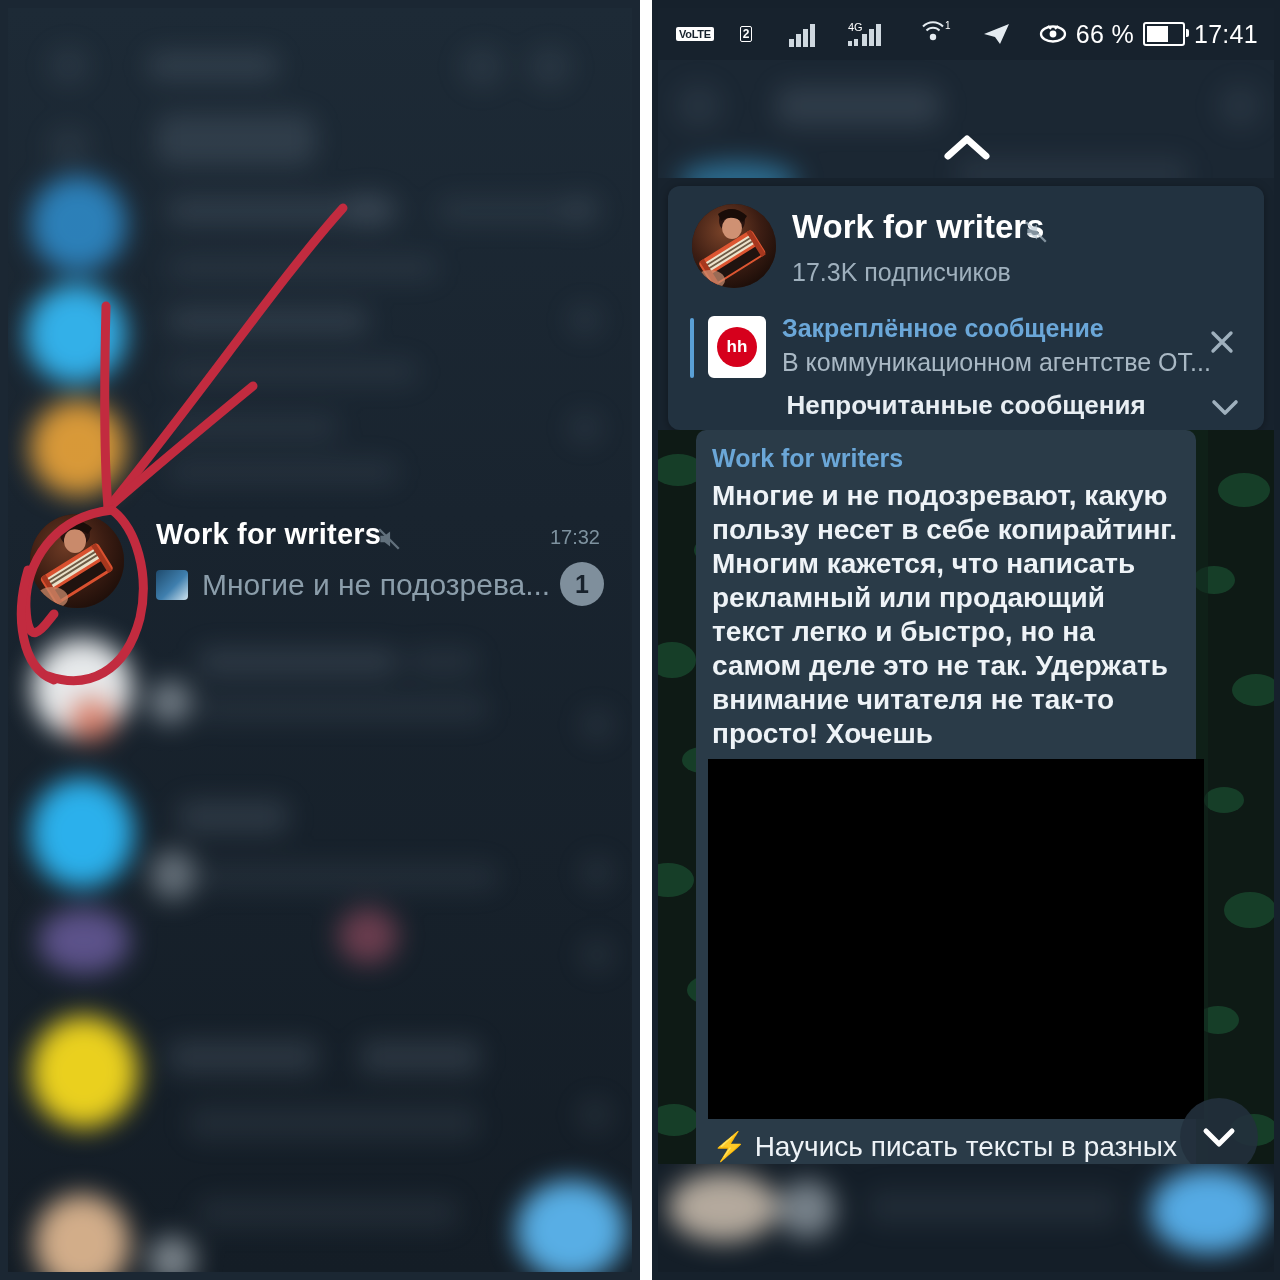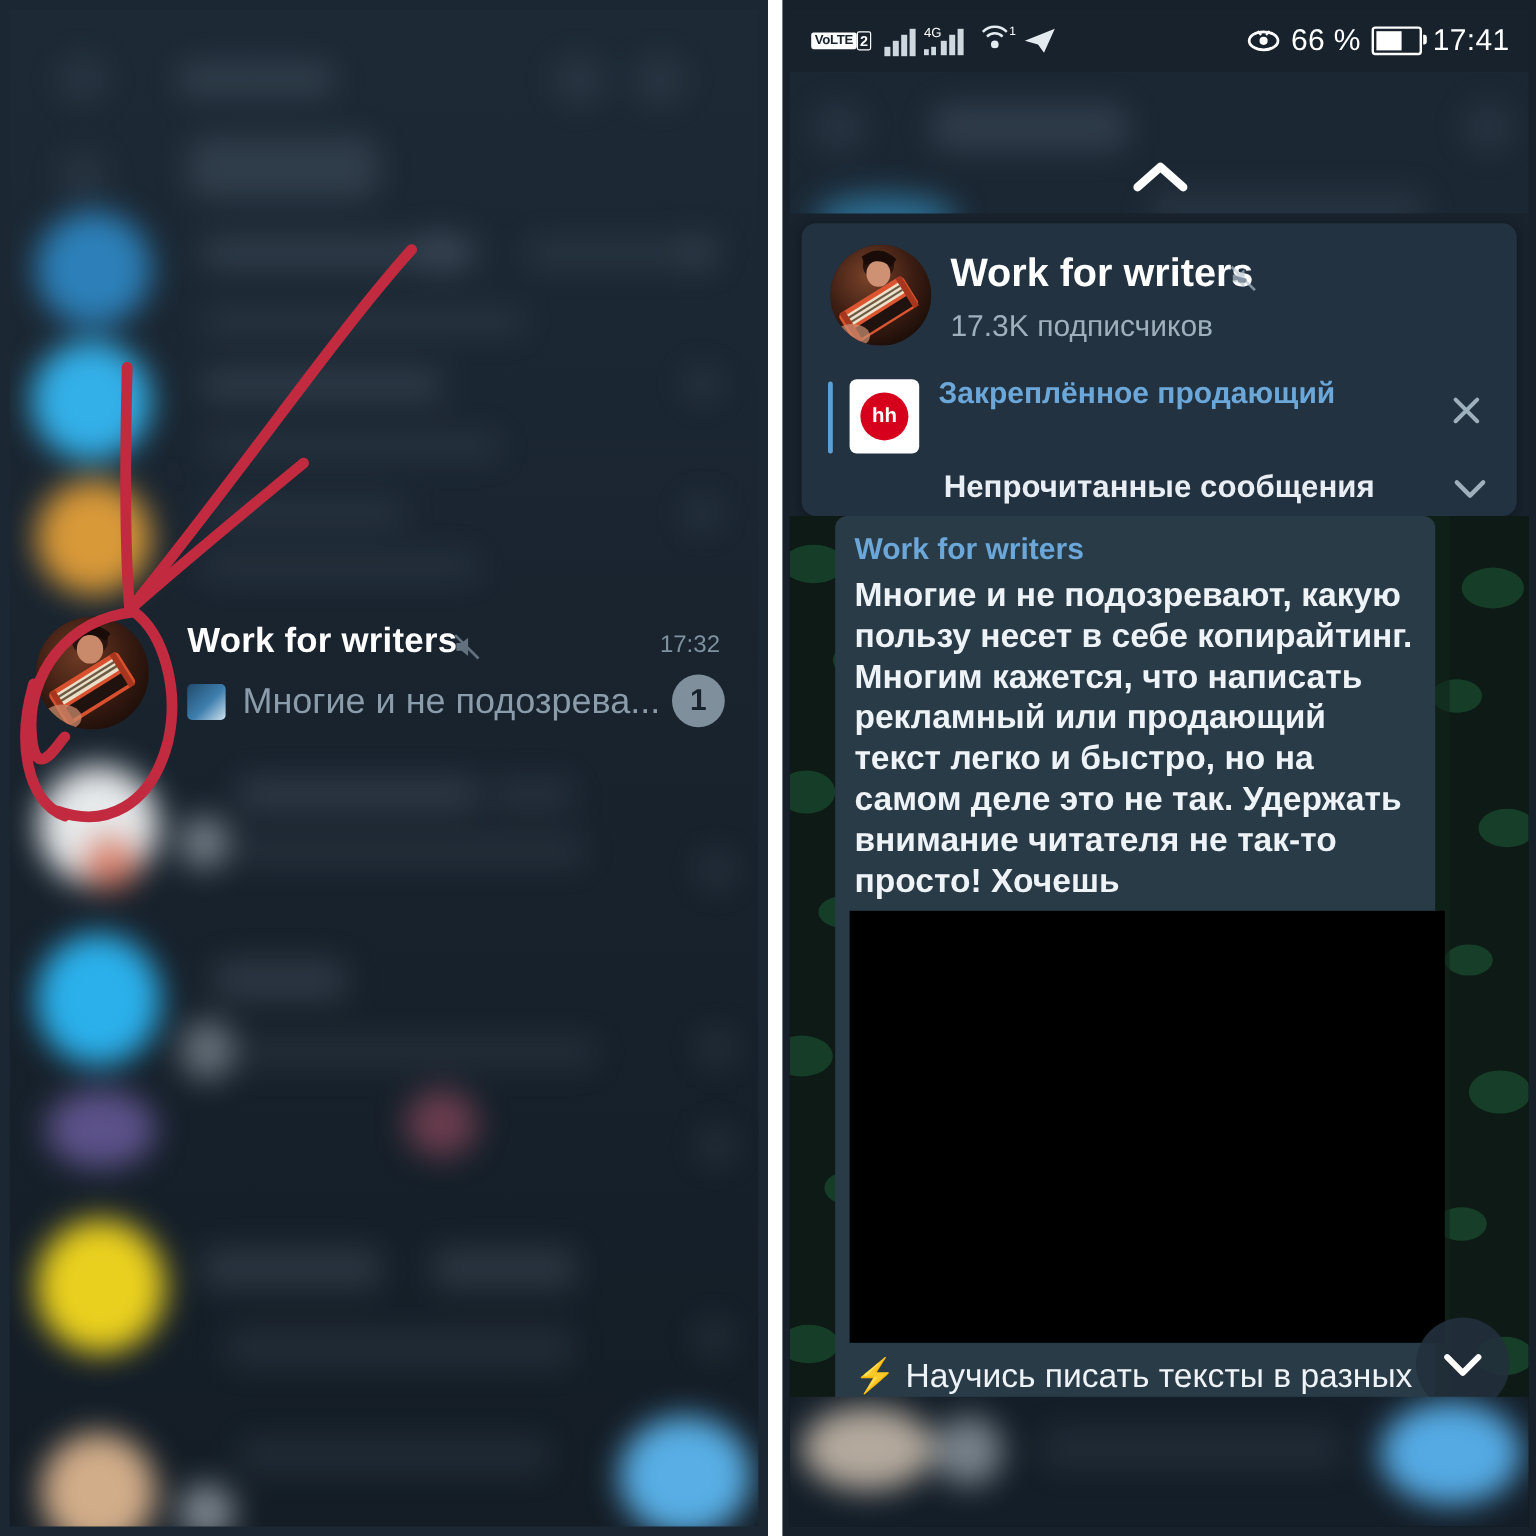--- a/index.html
+++ b/index.html
@@ -54,21 +54,21 @@
   .right-panel{
     position:absolute;left:652px;top:0;width:628px;height:1280px;
     background:#16212c;overflow:hidden;
   }
   .rp-inner{position:absolute;left:6px;top:8px;width:616px;height:1264px;overflow:hidden;
     background:#18232e;}
 
   
   .statusbar{position:absolute;left:0;top:0;width:616px;height:52px;background:#17222d;
     display:flex;align-items:center;}
-  .sb-left{position:absolute;left:18px;top:0;height:52px;display:flex;align-items:center;gap:0;}
+  .sb-left{position:absolute;left:18px;top:0;height:52px;display:flex;align-items:center;gap:26px;}
   .sb-right{position:absolute;right:16px;top:0;height:52px;display:flex;align-items:center;gap:9px;}
   .volte{background:#ffffff;color:#17222d;font-size:11px;font-weight:bold;border-radius:2px;
     padding:1px 3px;line-height:1.1;letter-spacing:-.3px;}
   .simbox{border:1.6px solid #ffffff;color:#ffffff;font-size:12px;font-weight:bold;
     border-radius:2px;padding:0 2px;line-height:14px;}
   .sb-text{color:#ffffff;font-size:25px;letter-spacing:.3px;}
   .batt{width:38px;height:20px;border:2.2px solid #ffffff;border-radius:3px;position:relative;}
   .batt::after{content:"";position:absolute;right:-6px;top:5px;width:3px;height:8px;background:#ffffff;border-radius:0 2px 2px 0;}
   .batt i{position:absolute;left:2px;top:2px;bottom:2px;width:56%;background:#ffffff;display:block;}
 
@@ -328,21 +328,22 @@
           <path d="M4 9h4l5-4v14l-5-4H4z" fill="#b7c6d1"></path>
           <line x1="3" y1="3" x2="21" y2="21" stroke="#b7c6d1" stroke-width="2.1"></line>
         </svg>
         <div class="ch-subs">17.3K подписчиков</div>
 
         <div class="pin-row">
           <div class="pin-bar"></div>
           <div class="pin-thumb">
             <span class="hh-dot">hh</span>
           </div>
-          <div class="pin-title">Закреплённое продающий</div>
+          <div class="pin-title">Закреплённое сообщение</div>
+          <div class="pin-text">В коммуникационном агентстве ОТ...</div>
           <svg class="pin-close" viewBox="0 0 36 36">
             <path d="M9 9 L27 27 M27 9 L9 27" stroke="#9fb0bd" stroke-width="3.4" stroke-linecap="round"></path>
           </svg>
         </div>
 
         <div class="unread-row">
           <div class="unread-label">Непрочитанные сообщения</div>
           <svg class="unread-chev" viewBox="0 0 34 26">
             <path d="M6 8 L17 19 L28 8" fill="none" stroke="#9fb0bd" stroke-width="3.6" stroke-linecap="round" stroke-linejoin="round"></path>
           </svg>

